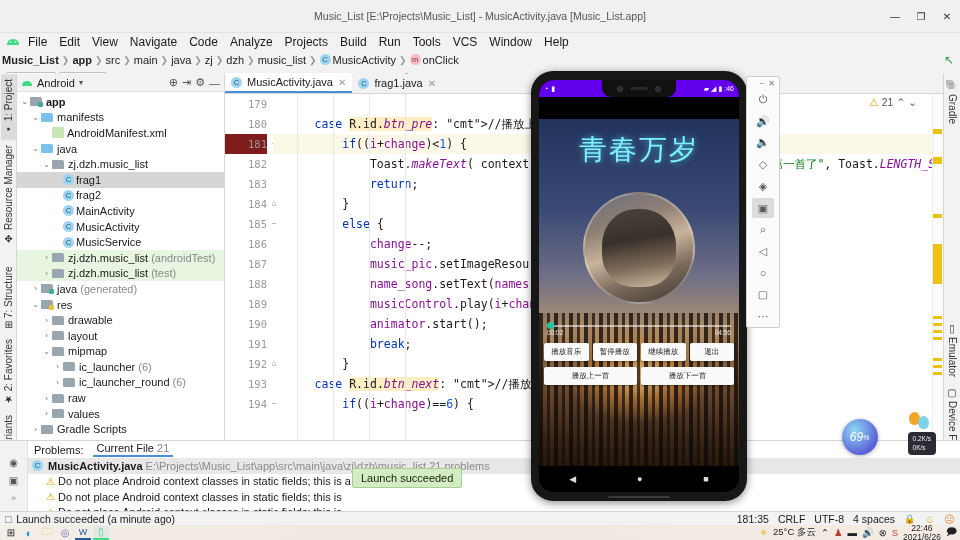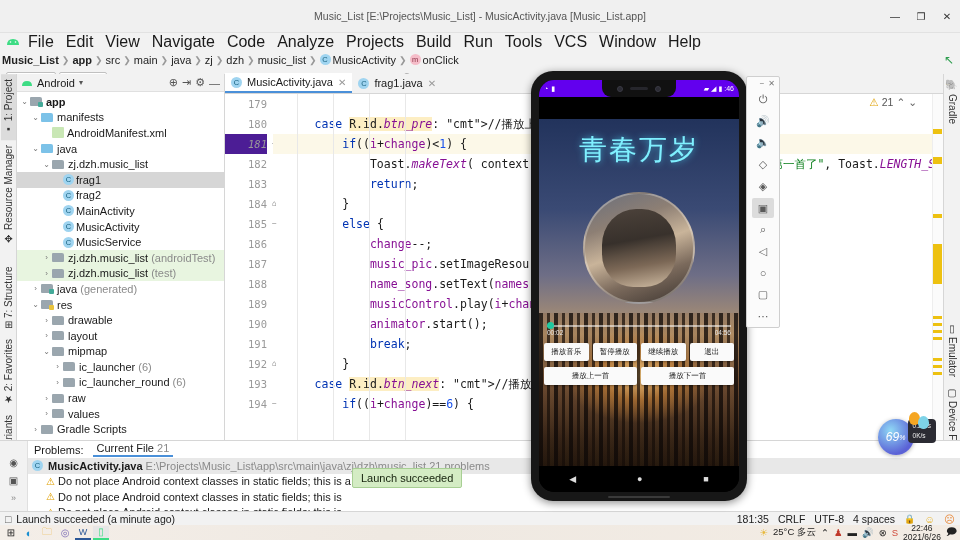--- a/index.html
+++ b/index.html
@@ -10,21 +10,21 @@
     background:#f2f2f2; position:relative;
   }
   
   .titlebar{height:33px;background:#f0f0f0;display:flex;align-items:center;position:relative;border-bottom:1px solid #e2e2e2;}
   .titlebar .wtitle{position:absolute;left:0;right:0;text-align:center;font-size:10.5px;color:#555;}
   .win-btns{margin-left:auto;display:flex;align-items:center;gap:0;z-index:2;}
   .win-btn{width:26px;height:16px;display:flex;align-items:center;justify-content:center;font-size:10px;color:#333;}
   
   .menubar{height:17px;background:#f2f2f2;display:flex;align-items:center;padding-left:4px;gap:0;}
   .logo-ic{width:18px;height:14px;display:flex;align-items:center;justify-content:center;}
-  .menuitem{padding:1px 6px;font-size:16px;color:#1a1a1a;white-space:nowrap;}
+  .menuitem{padding:1px 6px;font-size:12px;color:#1a1a1a;white-space:nowrap;}
   
   .navrow{height:19px;background:#f2f2f2;display:flex;align-items:center;padding-left:2px;}
   .crumb{font-size:11px;color:#222;white-space:nowrap;}
   .crumb.b{font-weight:bold;}
   .sep{color:#999;padding:0 3px;font-size:9px;}
   .cls-ic{width:11px;height:11px;border-radius:50%;background:#9fd4f0;color:#17607f;font-size:7.5px;display:inline-flex;align-items:center;justify-content:center;margin-right:2px;vertical-align:-1px;}
   .m-ic{width:11px;height:11px;border-radius:50%;background:#f5bcc8;color:#8a3147;font-size:7.5px;display:inline-flex;align-items:center;justify-content:center;margin-right:2px;vertical-align:-1px;}
   
   .toolbar{height:22px;background:#f2f2f2;display:flex;align-items:center;padding-left:6px;gap:3px;border-bottom:1px solid #d6d6d6;}
   .combo{height:16px;border:1px solid #c0c0c0;border-radius:2px;background:#fff;display:flex;align-items:center;padding:0 4px;gap:3px;font-size:10.5px;}
@@ -58,21 +58,21 @@
   .bold{font-weight:bold;}
   
   .editor{flex:1;background:#fff;display:flex;flex-direction:column;position:relative;min-width:0;}
   .tabs{height:20px;background:#f2f2f2;display:flex;align-items:flex-end;border-bottom:1px solid #d6d6d6;}
   .tab{height:20px;display:flex;align-items:center;gap:3px;padding:0 6px;font-size:11px;white-space:nowrap;}
   .tab.active{background:#fff;border-bottom:2px solid #4a90d9;}
   .xcl{color:#999;font-size:10px;margin-left:2px;}
   .code-area{flex:1;display:flex;position:relative;overflow:hidden;}
   .gutter{width:48px;background:#fff;text-align:right;padding-right:6px;color:#999;font-family:"DejaVu Sans Mono",monospace;font-size:10.5px;flex:none;}
   .gline{height:20px;line-height:20px;position:relative;}
-  .gline.cur{background:#4c1d95;font-style:italic;}
+  .gline.cur{background:#7f1d1d;}
   .fold{position:absolute;right:-12px;top:5px;width:9px;height:9px;color:#999;font-size:8px;text-align:center;line-height:9px;}
   .codecol{flex:1;position:relative;font-family:"DejaVu Sans Mono",monospace;font-size:11.5px;overflow:hidden;}
   .cline{height:20px;line-height:20px;white-space:pre;}
   .cline.cur{background:#fcf8e8;}
   .kw{color:#0033b3;font-weight:normal;}
   .fld{color:#871094;}
   .stat{color:#871094;font-style:italic;}
   .num{color:#1750eb;}
   .str{color:#067d17;}
   .hlid{background:#fdeec3;}
@@ -133,21 +133,21 @@
   .nv{color:#ddd;font-size:9px;}
   .chin{position:absolute;left:50%;transform:translateX(-50%);bottom:3px;width:62px;height:2.5px;background:#3a3a3a;border-radius:2px;}
   
   .emutb{position:absolute;left:215px;top:5px;width:34px;height:252px;background:#fbfbfb;border:1px solid #cfcfcf;border-radius:2px;z-index:42;display:flex;flex-direction:column;align-items:center;padding-top:2px;}
   .emutb .hdr{width:100%;display:flex;justify-content:flex-end;gap:4px;padding-right:4px;font-size:8px;color:#777;}
   .ebic{width:22px;height:21px;display:flex;align-items:center;justify-content:center;color:#5a5a5a;font-size:11px;border-radius:2px;margin-top:1px;}
   .ebic.sel{background:#dcdcdc;}
   
   .toast{position:absolute;left:352px;bottom:52px;background:#d4ecc4;border:1px solid #a8cf94;border-radius:2px;padding:3px 8px;font-size:11px;color:#14210c;z-index:60;}
   
-  .netw{position:absolute;right:24px;bottom:85px;z-index:55;display:flex;align-items:flex-start;}
+  .netw{position:absolute;right:24px;bottom:85px;z-index:55;display:flex;align-items:flex-end;gap:36px;}
   .netball{width:36px;height:36px;border-radius:50%;background:radial-gradient(circle at 35% 32%,#8fd8f5,#5b62d6 70%);display:flex;align-items:center;justify-content:center;color:#fff;font-size:12px;font-style:italic;box-shadow:0 1px 4px rgba(0,0,0,.3);}
   .netpanel{margin-left:-6px;background:#2b2b33;border-radius:4px;padding:2px 5px;color:#eee;font-size:6.5px;line-height:1.5;}
   .balloon{position:absolute;right:16px;top:-7px;width:11px;height:13px;border-radius:50% 50% 45% 45%;background:#f5a623;}
   .balloon.b2{right:7px;top:-3px;background:#7ed3e8;}
 </style>
 </head>
 <body>
 
 <div class="titlebar">
   <div class="wtitle">Music_List [E:\Projects\Music_List] - MusicActivity.java [Music_List.app]</div>

